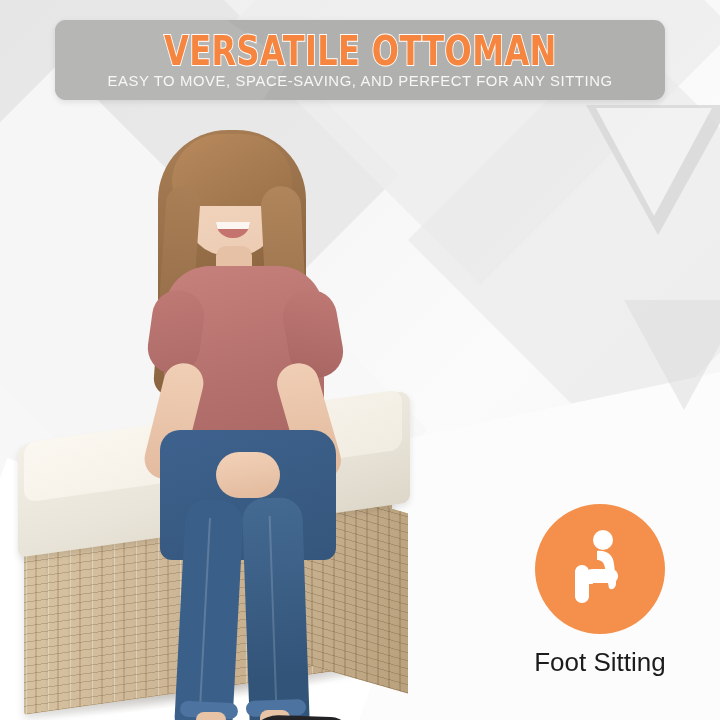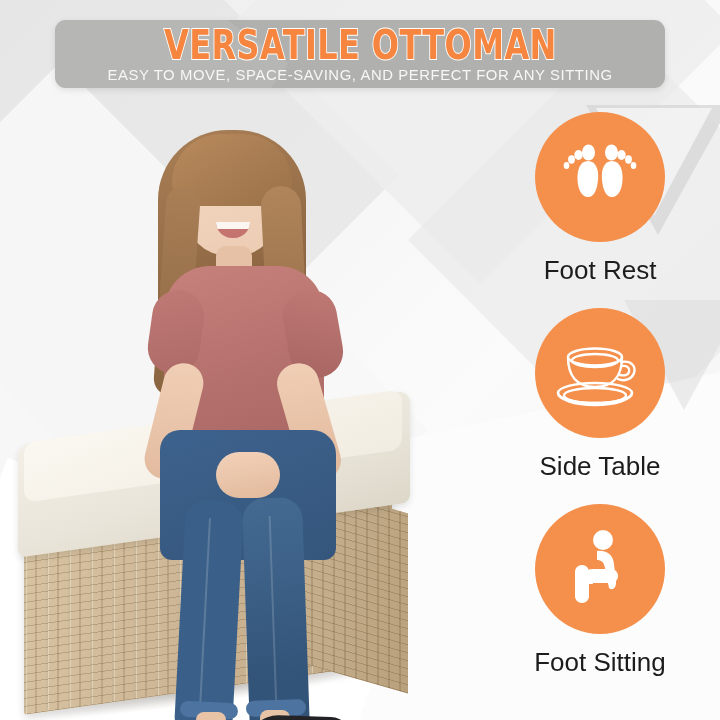--- a/index.html
+++ b/index.html
@@ -25,21 +25,21 @@
         border-top:130px solid #d8d8d8;opacity:.85;}
   .chev2{position:absolute;right:8px;top:108px;width:0;height:0;
         border-left:58px solid transparent;border-right:58px solid transparent;
         border-top:108px solid #f2f2f2;opacity:.95;}
   .chev3{position:absolute;right:-24px;top:300px;width:0;height:0;
         border-left:60px solid transparent;border-right:60px solid transparent;
         border-top:110px solid #dcdcdc;opacity:.55;}
 
   
   .banner{
-    position:absolute;left:55px;top:20px;width:610px;height:68px;
+    position:absolute;left:55px;top:20px;width:610px;height:80px;
     background:#b0b0ae;border-radius:11px;
     box-shadow:0 2px 6px rgba(0,0,0,.10);
     display:flex;flex-direction:column;align-items:center;justify-content:center;
     overflow:hidden;
   }
   .banner .sheen{position:absolute;left:-30px;top:-40px;width:230px;height:190px;background:#bcbcba;transform:rotate(35deg);opacity:.5;}
   .title{
     position:relative;
     font-family:"DejaVu Sans", sans-serif;
     font-size:40px;line-height:40px;font-weight:bold;
@@ -249,57 +249,21 @@
       </div>
       <div class="shoe shoe-r">
         <div class="upper"></div>
 
       </div>
     </div>
   </div>
 
   <div class="features">
 
-    <div class="feature fe1">
-      <div class="circle">
-        <svg width="84" height="84" viewBox="0 0 84 84">
-          <g fill="#ffffff">
-            <path d="M30 26 C38 26 41 35 40 45 C39 55 36 62 30 62 C24 62 20 55 19.5 45 C19 35 22 26 30 26 Z"></path>
-            <ellipse cx="30.5" cy="17.5" rx="6.5" ry="8"></ellipse>
-            <ellipse cx="20.5" cy="20" rx="4.2" ry="5"></ellipse>
-            <ellipse cx="13.5" cy="24.5" rx="3.4" ry="4.2"></ellipse>
-            <ellipse cx="8.5" cy="30.5" rx="2.8" ry="3.5"></ellipse>
-            <path d="M54 26 C46 26 43 35 44 45 C45 55 48 62 54 62 C60 62 64 55 64.5 45 C65 35 62 26 54 26 Z"></path>
-            <ellipse cx="53.5" cy="17.5" rx="6.5" ry="8"></ellipse>
-            <ellipse cx="63.5" cy="20" rx="4.2" ry="5"></ellipse>
-            <ellipse cx="70.5" cy="24.5" rx="3.4" ry="4.2"></ellipse>
-            <ellipse cx="75.5" cy="30.5" rx="2.8" ry="3.5"></ellipse>
-          </g>
-        </svg>
-      </div>
-      <div class="flabel">Foot Rest</div>
-    </div>
-
-    <div class="feature fe2">
-      <div class="circle">
-        <svg width="92" height="92" viewBox="0 0 92 92">
-          <g fill="none" stroke="#ffffff" stroke-width="2.4" stroke-linecap="round" stroke-linejoin="round">
-            <ellipse cx="41" cy="30" rx="27" ry="8.5"></ellipse>
-            <ellipse cx="41" cy="33.5" rx="23" ry="6.5"></ellipse>
-            <path d="M14 30 C14 48 22 60 41 60 C60 60 68 48 68 30"></path>
-            <path d="M67 35 C78 33 82 40 80 46 C78 52 70 55 64 52"></path>
-            <path d="M68 39 C74 38 76 42 75 45 C74 48 70 49 66 48"></path>
-            <ellipse cx="41" cy="66" rx="37" ry="10"></ellipse>
-            <ellipse cx="41" cy="68.5" rx="31" ry="7.5"></ellipse>
-            <path d="M4 66 C4 72 20 78 41 78 C62 78 78 72 78 66"></path>
-          </g>
-        </svg>
-      </div>
-      <div class="flabel">Side Table</div>
-    </div>
+
 
     <div class="feature fe3">
       <div class="circle">
         <svg width="82" height="82" viewBox="0 0 82 82">
           <g fill="#ffffff">
             <circle cx="44" cy="12" r="10"></circle>
             <path d="M38 23 C48 22 54 27 55 36 L57 54 C57.5 60 53 63 50 60 L46 40 C45 34 42 32 38 32 Z"></path>
             <path d="M26 48 C26 44 29 41 33 41 L52 41 C56 41 59 44 59 48 C59 52 56 55 52 55 L33 55 C29 55 26 52 26 48 Z"></path>
             <path d="M16 44 C16 40 19 37 23 37 C27 37 30 40 30 44 L30 68 C30 72 27 75 23 75 C19 75 16 72 16 68 Z"></path>
             <path d="M16 44 L34 44 L34 56 L16 56 Z"></path>

